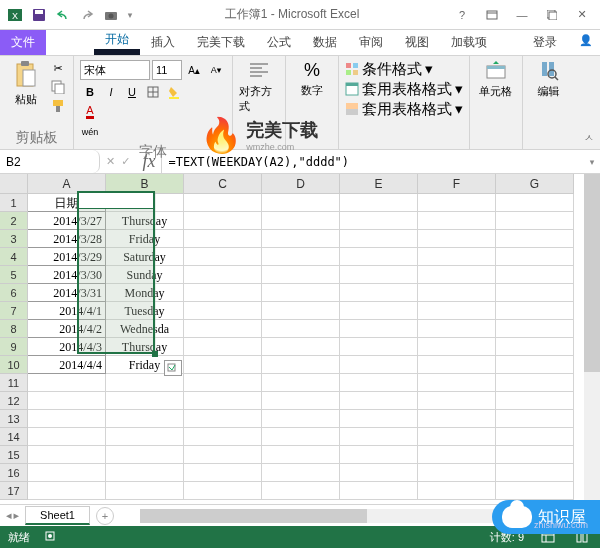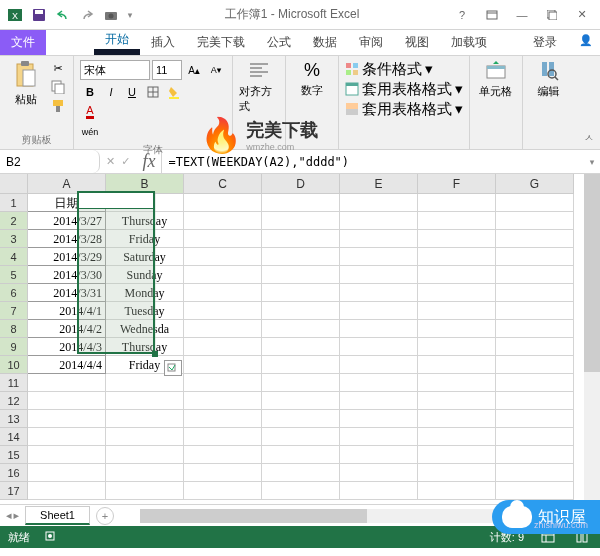--- a/index.html
+++ b/index.html
@@ -13,21 +13,21 @@
 .win-btn { width: 28px; height: 20px; display: flex; align-items: center; justify-content: center; cursor: pointer; font-size: 11px; color: #666; }
 
 .ribbon-tabs { height: 26px; background: #fff; display: flex; align-items: stretch; border-bottom: 1px solid #d4d4d4; }
 .tab { padding: 0 11px; font-size: 12px; display: flex; align-items: center; cursor: pointer; color: #444; }
 .tab.file { background: #8b5cf6; color: #fff; }
 .tab.active { color: #0369a1; border-bottom: 6px solid #0f172a; margin-left: 48px; }
 .tab.login { margin-left: auto; margin-right: 4px; }
 
 .ribbon { height: 94px; background: #f1f1f1; border-bottom: 1px solid #d4d4d4; display: flex; position: relative; }
 .group { border-right: 1px solid #d4d4d4; padding: 4px 6px 2px; display: flex; flex-direction: column; justify-content: space-between; position: relative; }
-.group-label { font-size: 10px; color: #777; text-align: center; padding-top: 2px; }
+.group-label { font-size: 14px; color: #777; text-align: center; padding-top: 2px; }
 .group-body { display: flex; gap: 3px; align-items: flex-start; }
 .big-btn { width: 40px; display: flex; flex-direction: column; align-items: center; font-size: 11px; gap: 2px; cursor: pointer; }
 .mini-col { display: flex; flex-direction: column; gap: 3px; }
 .mini { width: 18px; height: 16px; display: flex; align-items: center; justify-content: center; cursor: pointer; font-size: 11px; }
 .font-row { display: flex; gap: 2px; align-items: center; }
 .font-sel { border: 1px solid #ababab; background: #fff; height: 20px; font-size: 11px; padding: 0 3px; display: flex; align-items: center; }
 .font-name { width: 70px; }
 .font-size { width: 30px; }
 .fmt-row { display: flex; gap: 1px; flex-wrap: wrap; width: 112px; }
 .fmt-btn { width: 20px; height: 18px; display: flex; align-items: center; justify-content: center; font-size: 11px; cursor: pointer; }

